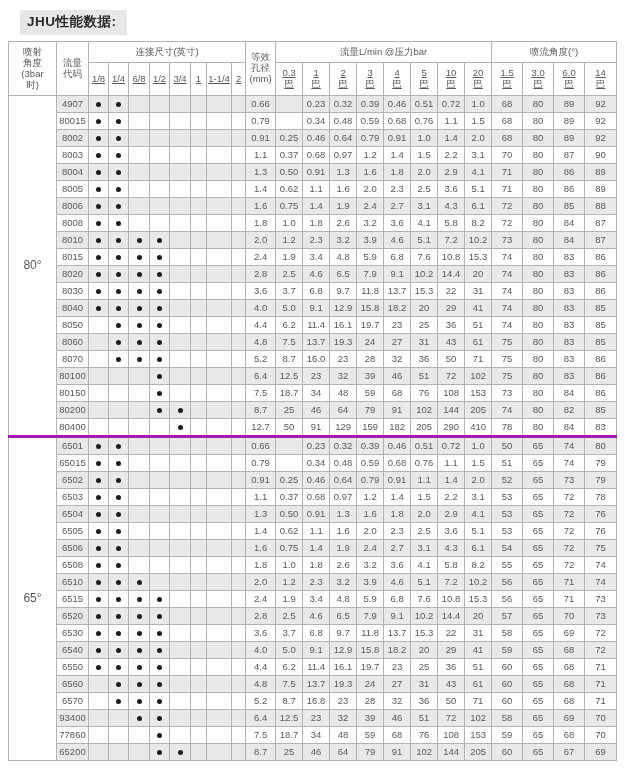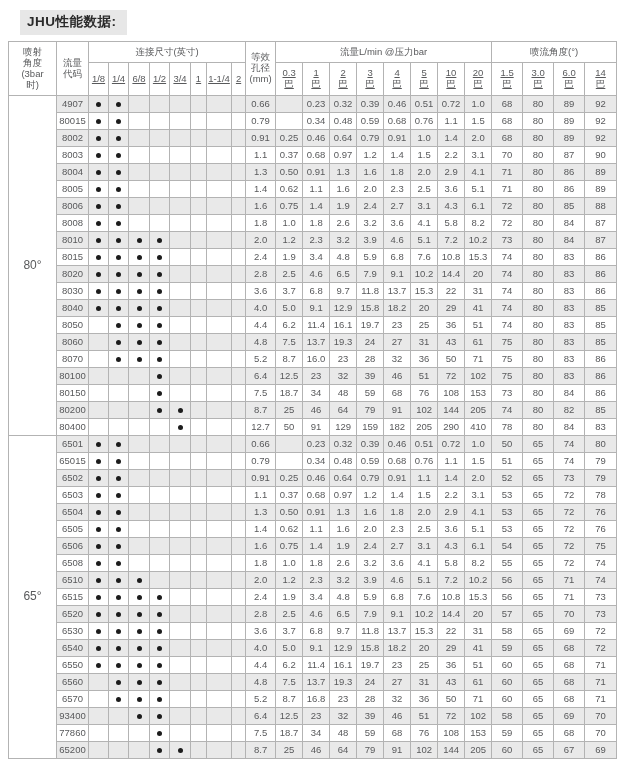--- a/index.html
+++ b/index.html
@@ -43,21 +43,21 @@
     height:16px;
   }
   .spec thead th { background:#fff; }
   .spec thead tr.group-row th { height:20px; }
   .spec thead tr.sub-row th { height:32px;text-decoration:underline; }
   .spec td.angle-cell {
     background:#fff !important;
     font-size:12px;
   }
   .spec tr.stripe td { background:#e9e9e9; }
-  .spec tr.section-start td { border-top:1px solid #a21caf; }
+  .spec tr.section-start td { border-top:3px solid #a21caf; }
   .dot {
     display:inline-block;
     width:5px; height:5px;
     border-radius:50%;
     background:#1c1c1c;
     vertical-align:middle;
   }
   .hdr-multiline { display:block; }
 </style>
 </head>

